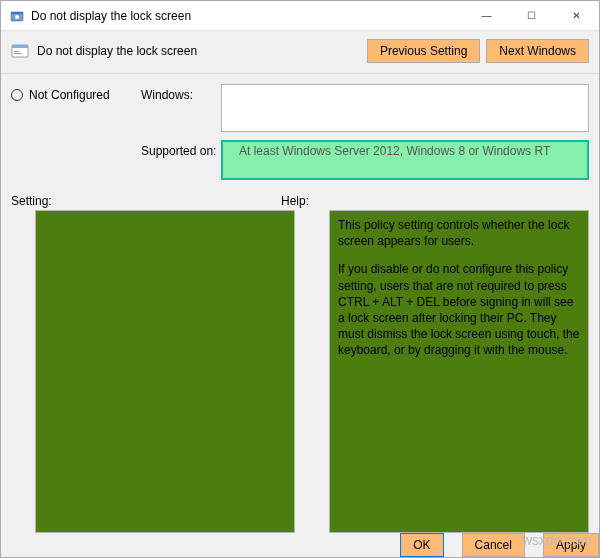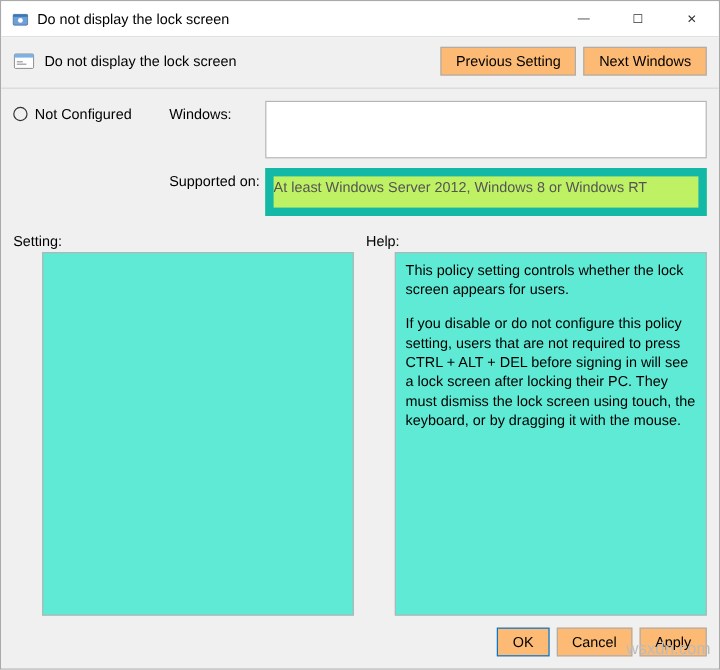--- a/index.html
+++ b/index.html
@@ -103,59 +103,58 @@
       resize: none;
       font-family: inherit;
       font-size: 12px;
       padding: 2px 4px;
       overflow-y: scroll;
     }
     .supported-row-label { grid-column: 2; margin-top: 8px; text-align: left; }
     .supported-box {
       grid-column: 3;
       margin-top: 8px;
-      background: #bef264;
-      border: 7px solid #14b8a6;
+      background: #86efac;
+      border: 2px solid #14b8a6;
       height: 40px;
       overflow-y: scroll;
-      padding: 2px 0;
+      padding: 2px 16px;
       color: #555;
     }
     
     .labels-row {
       display: flex;
       margin: 14px 10px 2px 10px;
     }
     .labels-row .left { width: 270px; }
-    .labels-row .right { flex: 1; margin-left: 24px; }
+    .labels-row .right { flex: 1; }
     
     .panels {
       display: flex;
       gap: 10px;
       margin: 0 10px;
       flex: 1;
       min-height: 0;
     }
     .panel {
-      background: #5eead4;
+      background: #4d7c0f;
       border: 1px solid #b5b5b5;
       flex: 1;
       overflow-y: auto;
       padding: 6px 8px;
       font-size: 12px;
       margin-left: 24px;
     }
     .panel.options { width: 260px; flex: 0 0 260px; }
     .panel.help p { margin-bottom: 12px; line-height: 1.35; }
     
     .footer {
       display: flex;
       justify-content: flex-end;
-      gap: 6px;
-      padding: 10px;
+      gap: 18px;
     }
     .watermark {
       position: absolute;
       right: 8px; top: 532px;
       font-size: 14px; color: #bbb;
       pointer-events: none;
     }
     
     ::-webkit-scrollbar { width: 16px; }
     ::-webkit-scrollbar-track { background: #f0f0f0; }

